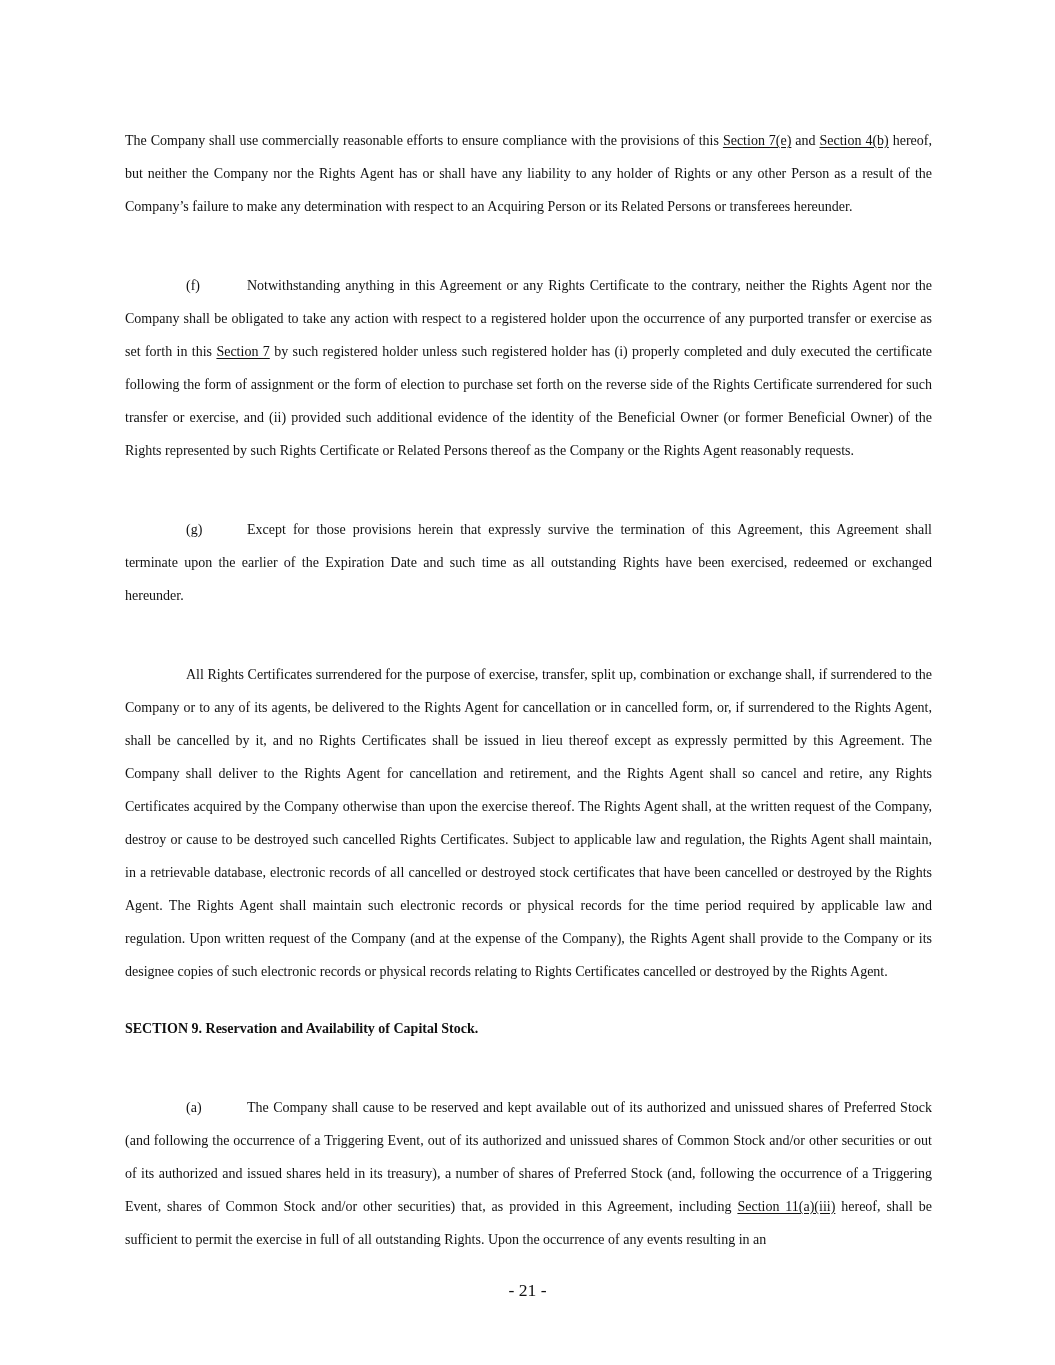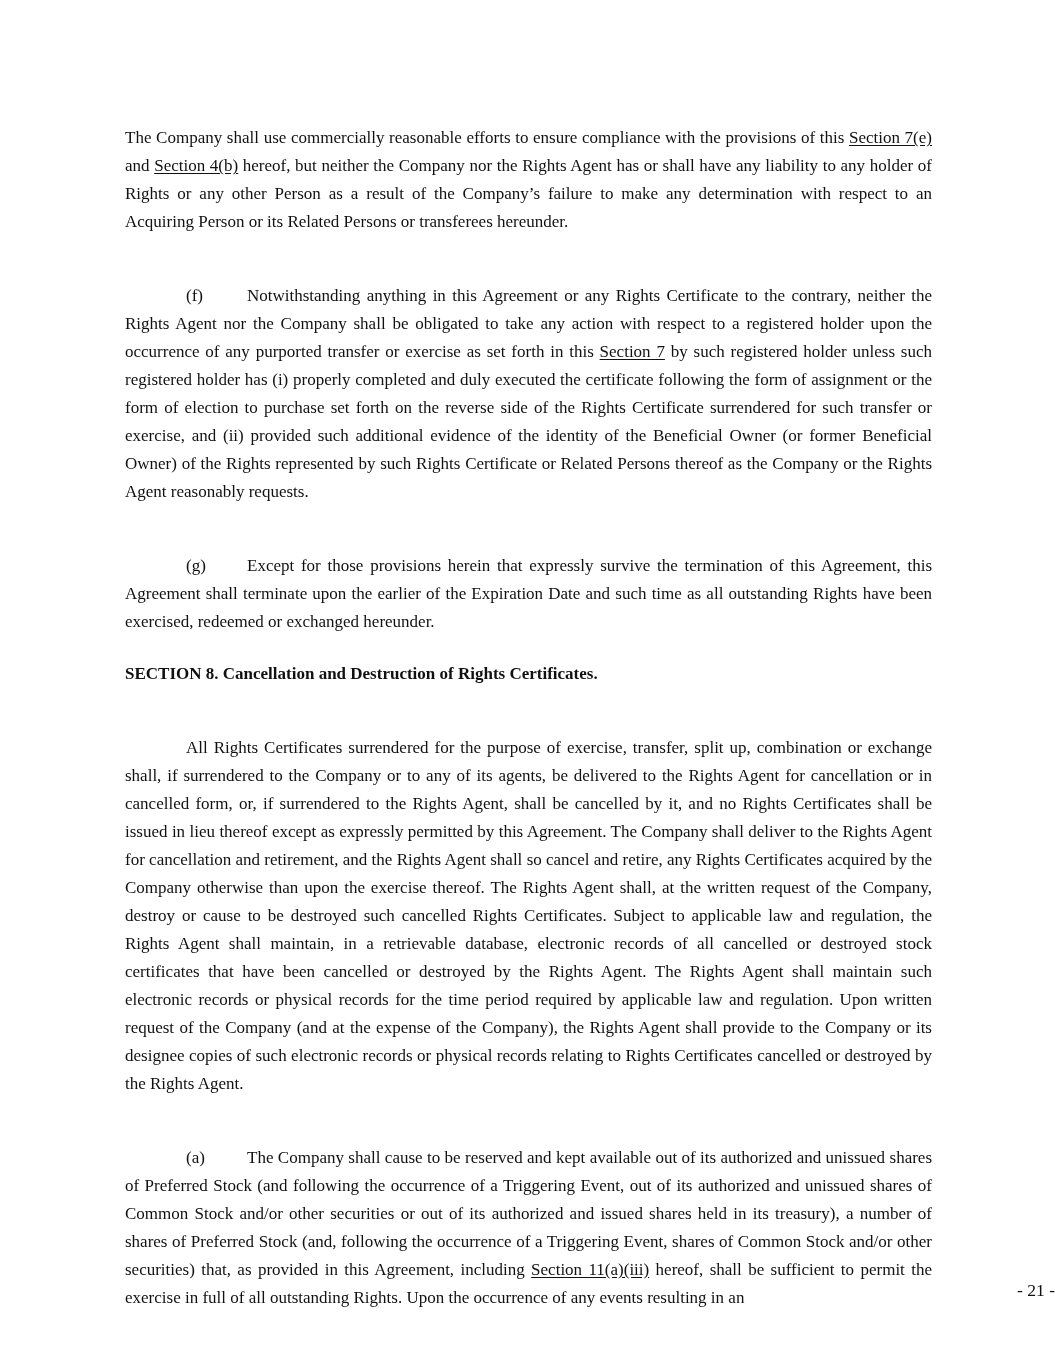--- a/index.html
+++ b/index.html
@@ -1,46 +1,46 @@
 <!DOCTYPE html>
 <html><head>
   <meta charset="utf-8">
   <style>
     html, body { margin: 0; padding: 0; background: #ffffff; }
     body { width: 1055px; height: 1365px; position: relative; overflow: hidden; }
     .page {
       position: absolute; left: 125px; top: 124px; width: 807px;
       font-family: "Liberation Serif", serif;
-      font-size: 17px; line-height: 28px; color: #111111;
+      font-size: 14px; line-height: 33px; color: #111111;
       text-align: justify;
     }
     .para { margin: 0 0 23.8px 0; }
     .indent { text-indent: 61px; margin-top: 46px; }
     .label { display: inline-block; width: 61px; text-indent: 0; }
     .heading { font-weight: bold; margin: 0 0 23.8px 0; text-align: left; }
     .xref { text-decoration: underline; text-underline-offset: 2px; }
     .ital { }
     .footer {
-      position: absolute; left: 0; width: 1055px; top: 1280px; text-align: right;
+      position: absolute; left: 0; width: 1055px; top: 1280px; text-align: center;
       font-family: "Liberation Serif", serif; font-size: 17.6px; color: #111111;
     }
   </style>
 </head>
 <body>
 
 <div class="page">
 
   <p class="para"><span>The Company shall use commercially reasonable efforts to ensure compliance with the provisions of this </span><span class="xref">Section 7(e)</span><span> and </span><span class="xref">Section 4(b)</span><span> hereof, but neither the Company nor the Rights Agent has or shall have any liability to any holder of Rights or any other Person as a result of the Company’s failure to make any determination with respect to an Acquiring Person or its Related Persons or transferees hereunder.</span></p>
 
   <p class="para indent"><span class="label">(f)</span><span>Notwithstanding anything in this Agreement or any Rights Certificate to the contrary, neither the Rights Agent nor the Company shall be obligated to take any action with respect to a registered holder upon the occurrence of any purported transfer or exercise as set forth in this </span><span class="xref">Section 7</span><span> by such registered holder unless such registered holder has (i) properly completed and duly executed the certificate following the form of assignment or the form of election to purchase set forth on the reverse side of the Rights Certificate surrendered for such transfer or exercise, and (ii) provided such additional evidence of the identity of the Beneficial Owner (or former Beneficial Owner) of the Rights represented by such Rights Certificate or Related Persons thereof as the Company or the Rights Agent reasonably requests.</span></p>
 
   <p class="para indent"><span class="label">(g)</span><span>Except for those provisions herein that expressly survive the termination of this Agreement, this Agreement shall terminate upon the earlier of the Expiration Date and such time as all outstanding Rights have been exercised, redeemed or exchanged hereunder.</span></p>
 
-  <p class="heading">SECTION 8.  Cancellation and Destruction of Rights Certificates.</p>
 
   <p class="para indent"><span>All Rights Certificates surrendered for the purpose of exercise, transfer, split up, combination or exchange shall, if surrendered to the Company or to any of its agents, be delivered to the Rights Agent for cancellation or in cancelled form, or, if surrendered to the Rights Agent, shall be cancelled by it, and no Rights Certificates shall be issued </span><span class="ital">in lieu</span><span> thereof except as expressly permitted by this Agreement.  The Company shall deliver to the Rights Agent for cancellation and retirement, and the Rights Agent shall so cancel and retire, any Rights Certificates acquired by the Company otherwise than upon the exercise thereof.  The Rights Agent shall, at the written request of the Company, destroy or cause to be destroyed such cancelled Rights Certificates.  Subject to applicable law and regulation, the Rights Agent shall maintain, in a retrievable database, electronic records of all cancelled or destroyed stock certificates that have been cancelled or destroyed by the Rights Agent.  The Rights Agent shall maintain such electronic records or physical records for the time period required by applicable law and regulation.  Upon written request of the Company (and at the expense of the Company), the Rights Agent shall provide to the Company or its designee copies of such electronic records or physical records relating to Rights Certificates cancelled or destroyed by the Rights Agent.</span></p>
 
+  <p class="heading">SECTION 9.  Reservation and Availability of Capital Stock.</p>
 
   <p class="para indent"><span class="label">(a)</span><span>The Company shall cause to be reserved and kept available out of its authorized and unissued shares of Preferred Stock (and following the occurrence of a Triggering Event, out of its authorized and unissued shares of Common Stock and/or other securities or out of its authorized and issued shares held in its treasury), a number of shares of Preferred Stock (and, following the occurrence of a Triggering Event, shares of Common Stock and/or other securities) that, as provided in this Agreement, including </span><span class="xref">Section 11(a)(iii)</span><span> hereof, shall be sufficient to permit the exercise in full of all outstanding Rights.  Upon the occurrence of any events resulting in an</span></p>
 
 </div>
 
 <div class="footer">- 21 -</div>
 
 </body></html>

